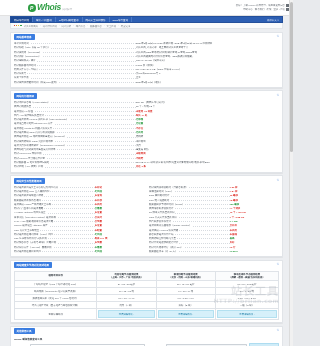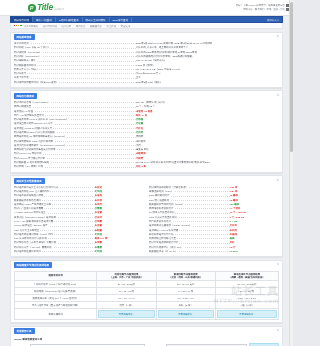--- a/index.html
+++ b/index.html
@@ -176,21 +176,21 @@
   }
 </style>
 </head>
 <body>
 
 <div class="page">
 
   <div class="topbar">
     <div class="logo">
       <span class="logo-mark">P</span>
-      <span class="logo-text">Title</span>
+      <span class="logo-text">Whois</span>
       <span class="logo-sub">网站探针</span>
     </div>
     <div class="topright">
       <div class="r">
           <span>您好！了解 Prober 的新特性，请查看更新日志</span>
           <span class="burger"></span>
         </div>
       <div class="r">
           <span>帮助中心 · 联系我们 · 反馈 · 登录 / 注册</span>
           <span class="burger"></span>

